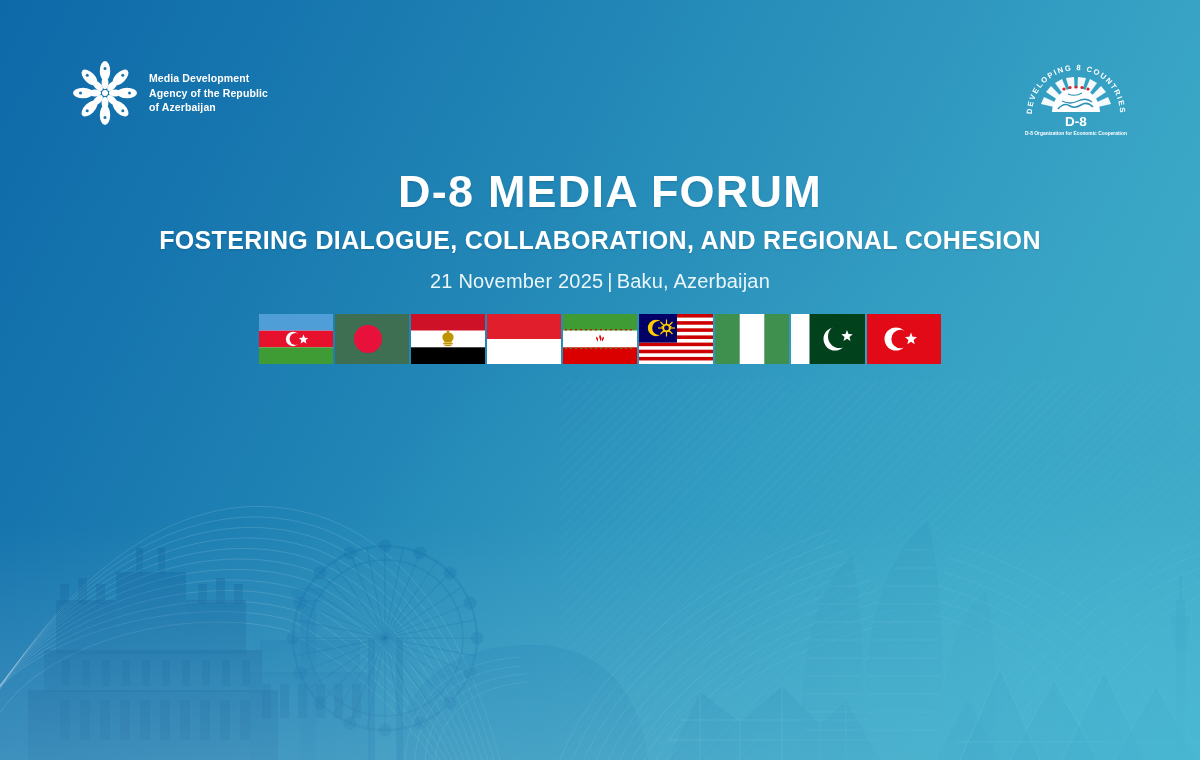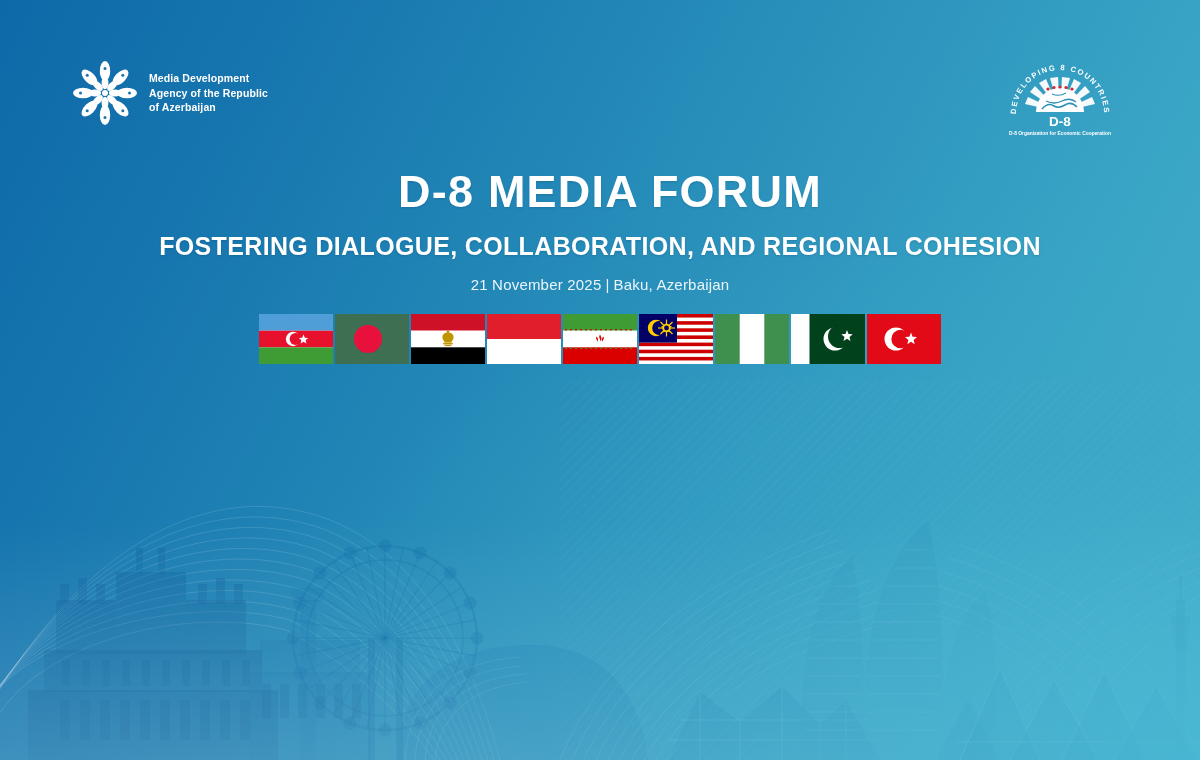--- a/index.html
+++ b/index.html
@@ -26,21 +26,21 @@
     content:"";
     position:absolute; inset:0;
     background: radial-gradient(120% 110% at 100% 100%,
        rgba(69,183,210,0.85) 0%, rgba(58,166,198,0.35) 38%, rgba(0,0,0,0) 68%);
     pointer-events:none;
   }
   .bg-layer { position:absolute; inset:0; pointer-events:none; }
   .bg-layer svg { display:block; width:1200px; height:760px; }
 
   
-  .header { position:absolute; top:0; left:0; right:16px; height:150px; z-index:5; }
+  .header { position:absolute; top:0; left:0; right:0; height:150px; z-index:5; }
 
   .mda-logo {
     position:absolute; left:72px; top:60px;
     display:flex; align-items:center; gap:11px;
   }
   .mda-mark { width:66px; height:66px; flex:0 0 66px; }
   .mda-text {
     color:#ffffff;
     font-size:10.5px;
     font-weight:700;
@@ -61,32 +61,32 @@
   .title {
     color:#ffffff;
     font-size:45px;
     font-weight:800;
     letter-spacing:1.2px;
     line-height:1.05;
     text-shadow:0 1px 2px rgba(0,40,70,.18);
     padding-left:20px;
   }
   .subtitle {
-    margin-top:18px;
+    margin-top:12px;
     color:#ffffff;
     font-size:25px;
     font-weight:800;
     letter-spacing:0.35px;
     line-height:1.1;
     text-shadow:0 1px 2px rgba(0,40,70,.18);
   }
   .dateline {
     margin-top:15px;
     color:#eaf6fb;
-    font-size:15px;
+    font-size:20px;
     font-weight:400;
     letter-spacing:0.2px;
   }
   .dateline .sep { padding:0 4px; font-weight:300; }
 
   
   .flags {
     margin-top:21px;
     display:flex;
     justify-content:center;

